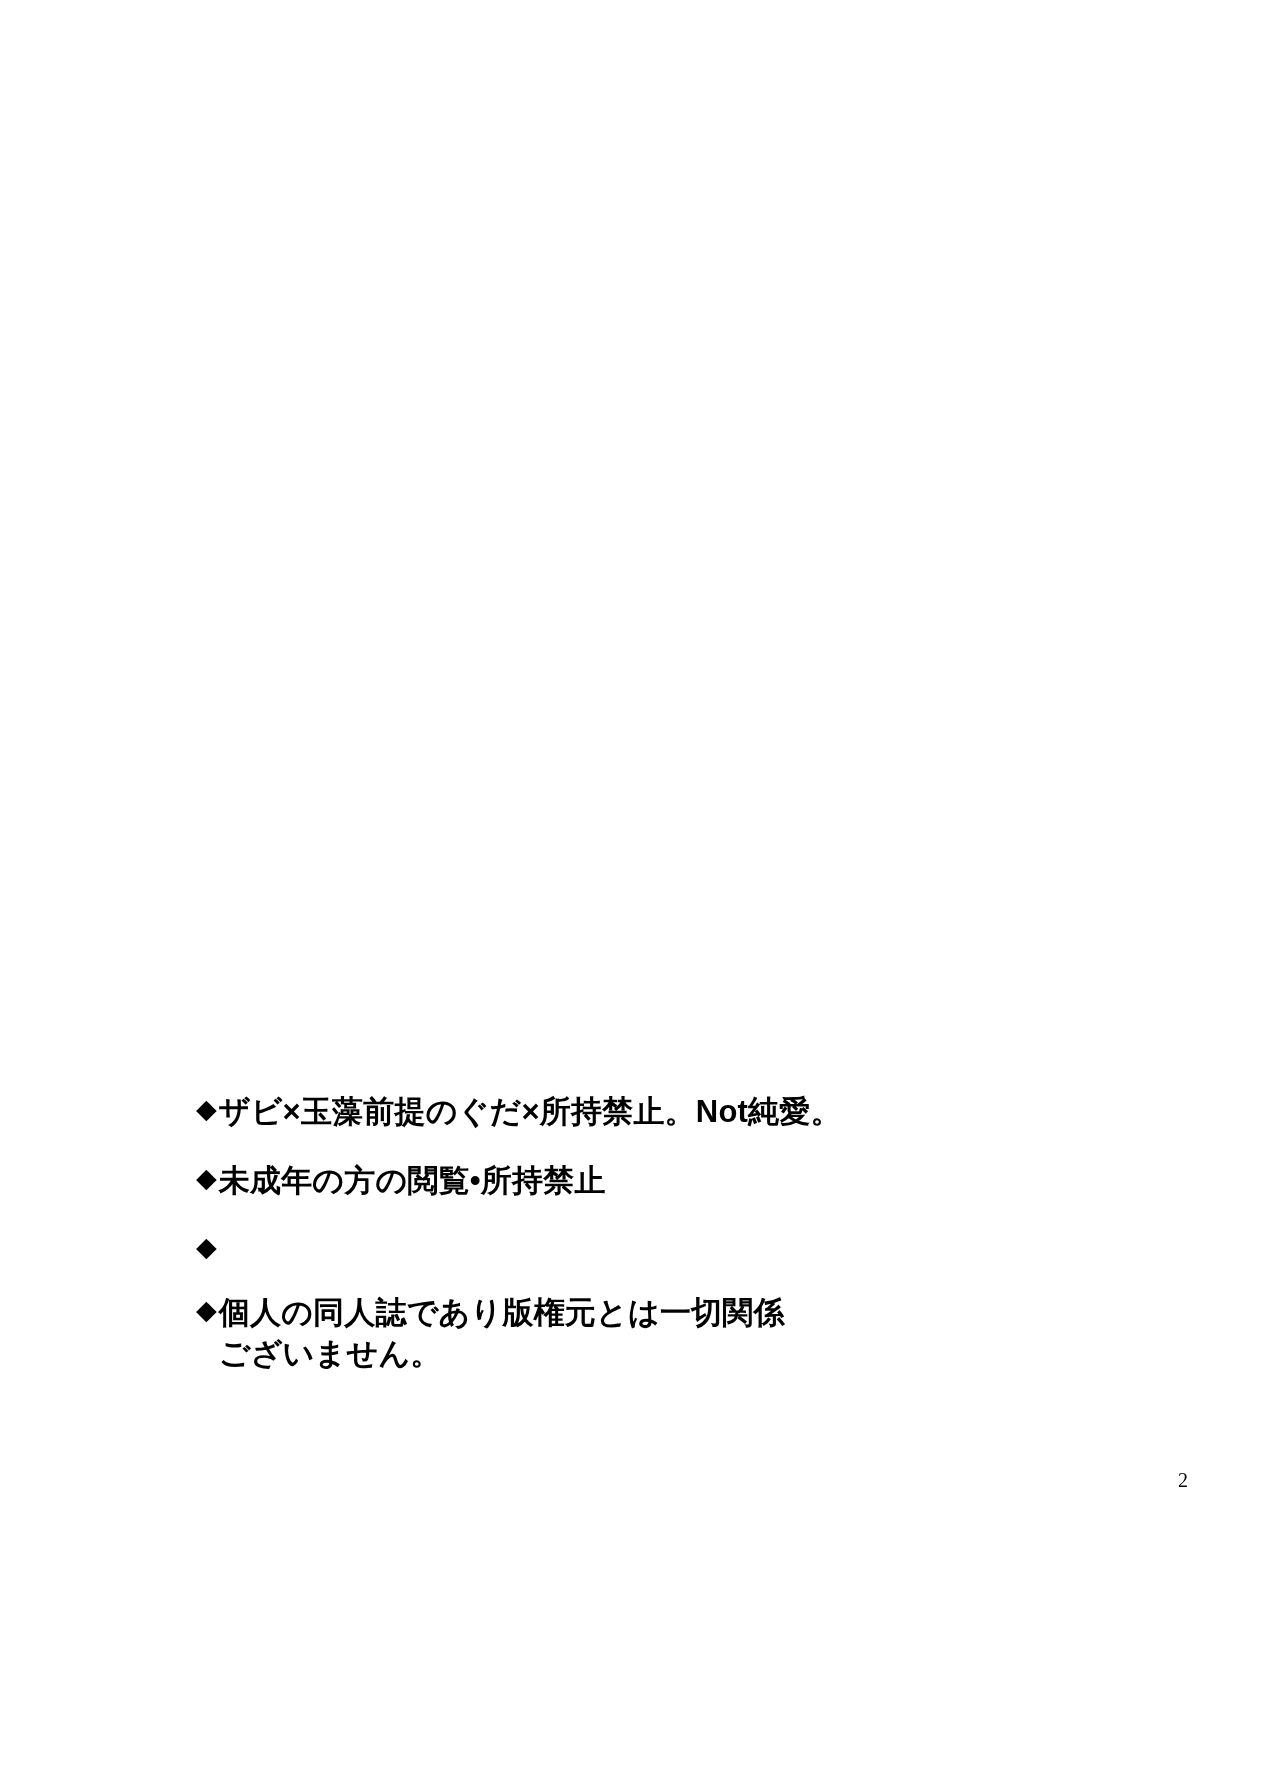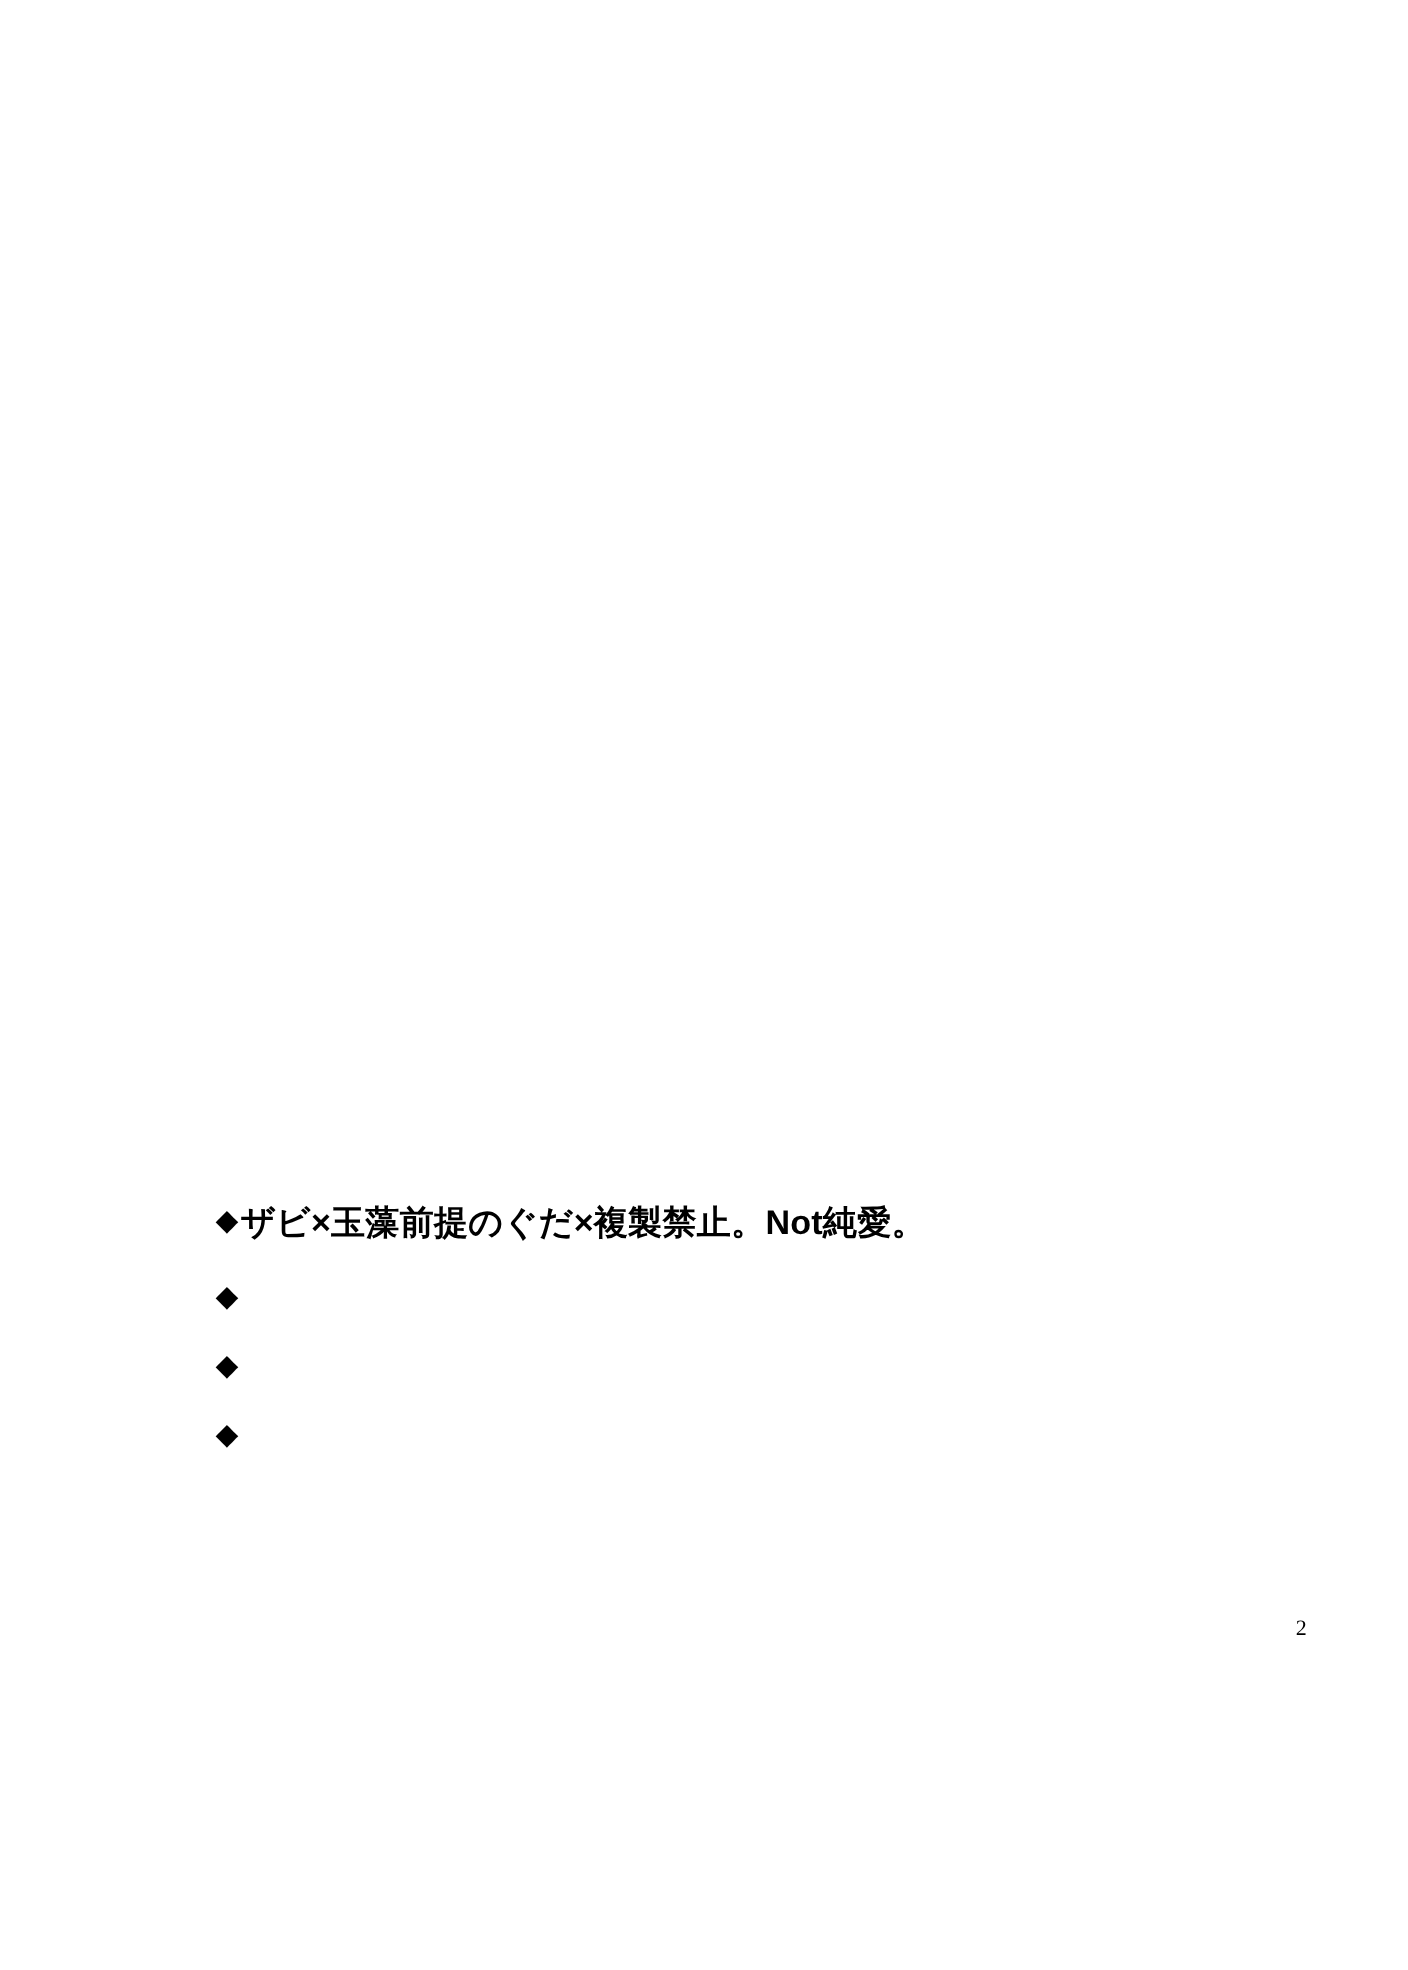--- a/index.html
+++ b/index.html
@@ -59,32 +59,35 @@
 </style>
 </head>
 <body>
 
 <div class="page">
 
   <div class="notice-block">
 
     <div class="notice-line">
       <span class="bullet">◆</span>
-      <span class="notice-text">ザビ×玉藻前提のぐだ×複製禁止。Not純愛。</span>
+      <span class="notice-text">ザビ×玉藻前提のぐだ×所持禁止。Not純愛。</span>
+    </div>
+
+    <div class="notice-line">
+      <span class="bullet">◆</span>
+      <span class="notice-text">未成年の方の閲覧•所持禁止</span>
     </div>
 
     <div class="notice-line">
       <span class="bullet">◆</span>
     </div>
 
     <div class="notice-line">
       <span class="bullet">◆</span>
-    </div>
-
-    <div class="notice-line">
-      <span class="bullet">◆</span>
+      <span class="notice-text">個人の同人誌であり版権元とは一切関係
+ございません。</span>
     </div>
 
   </div>
 
   <div class="page-number">2</div>
 
 </div>
 
 </body></html>

